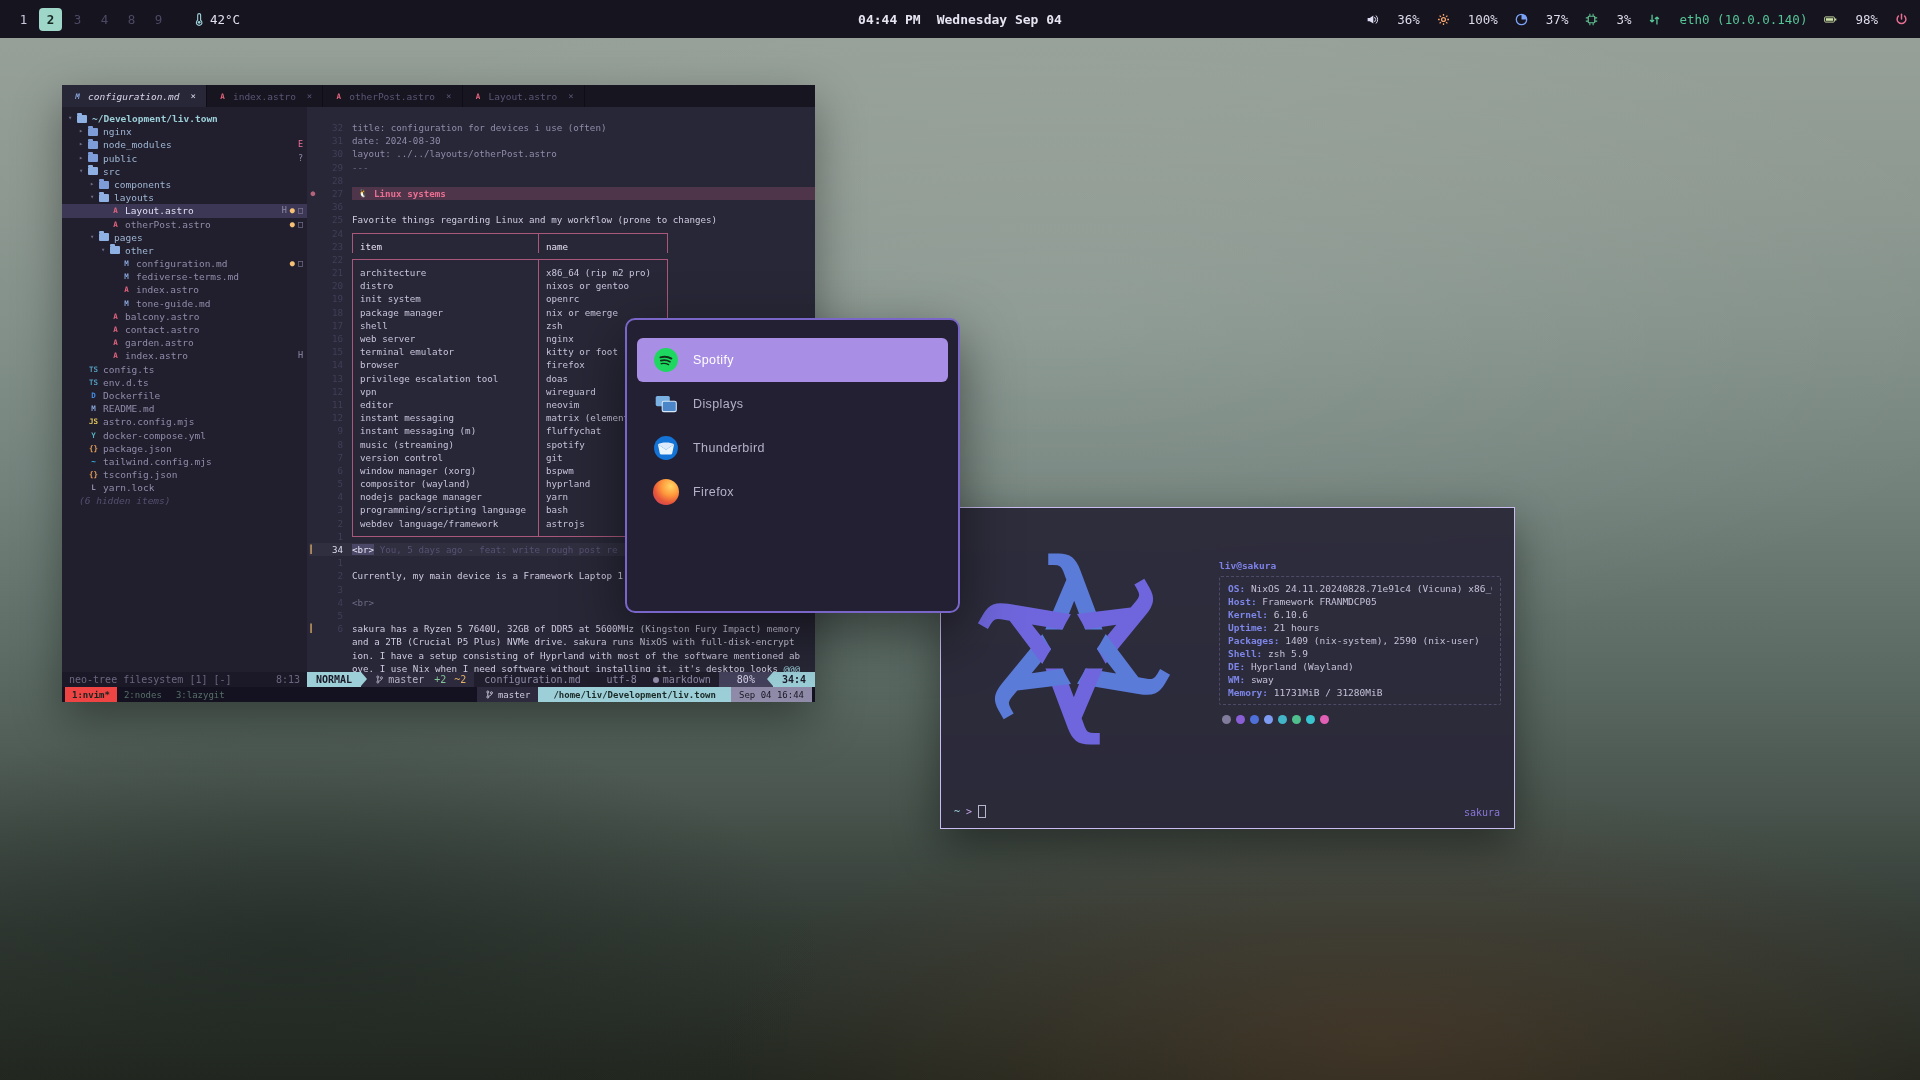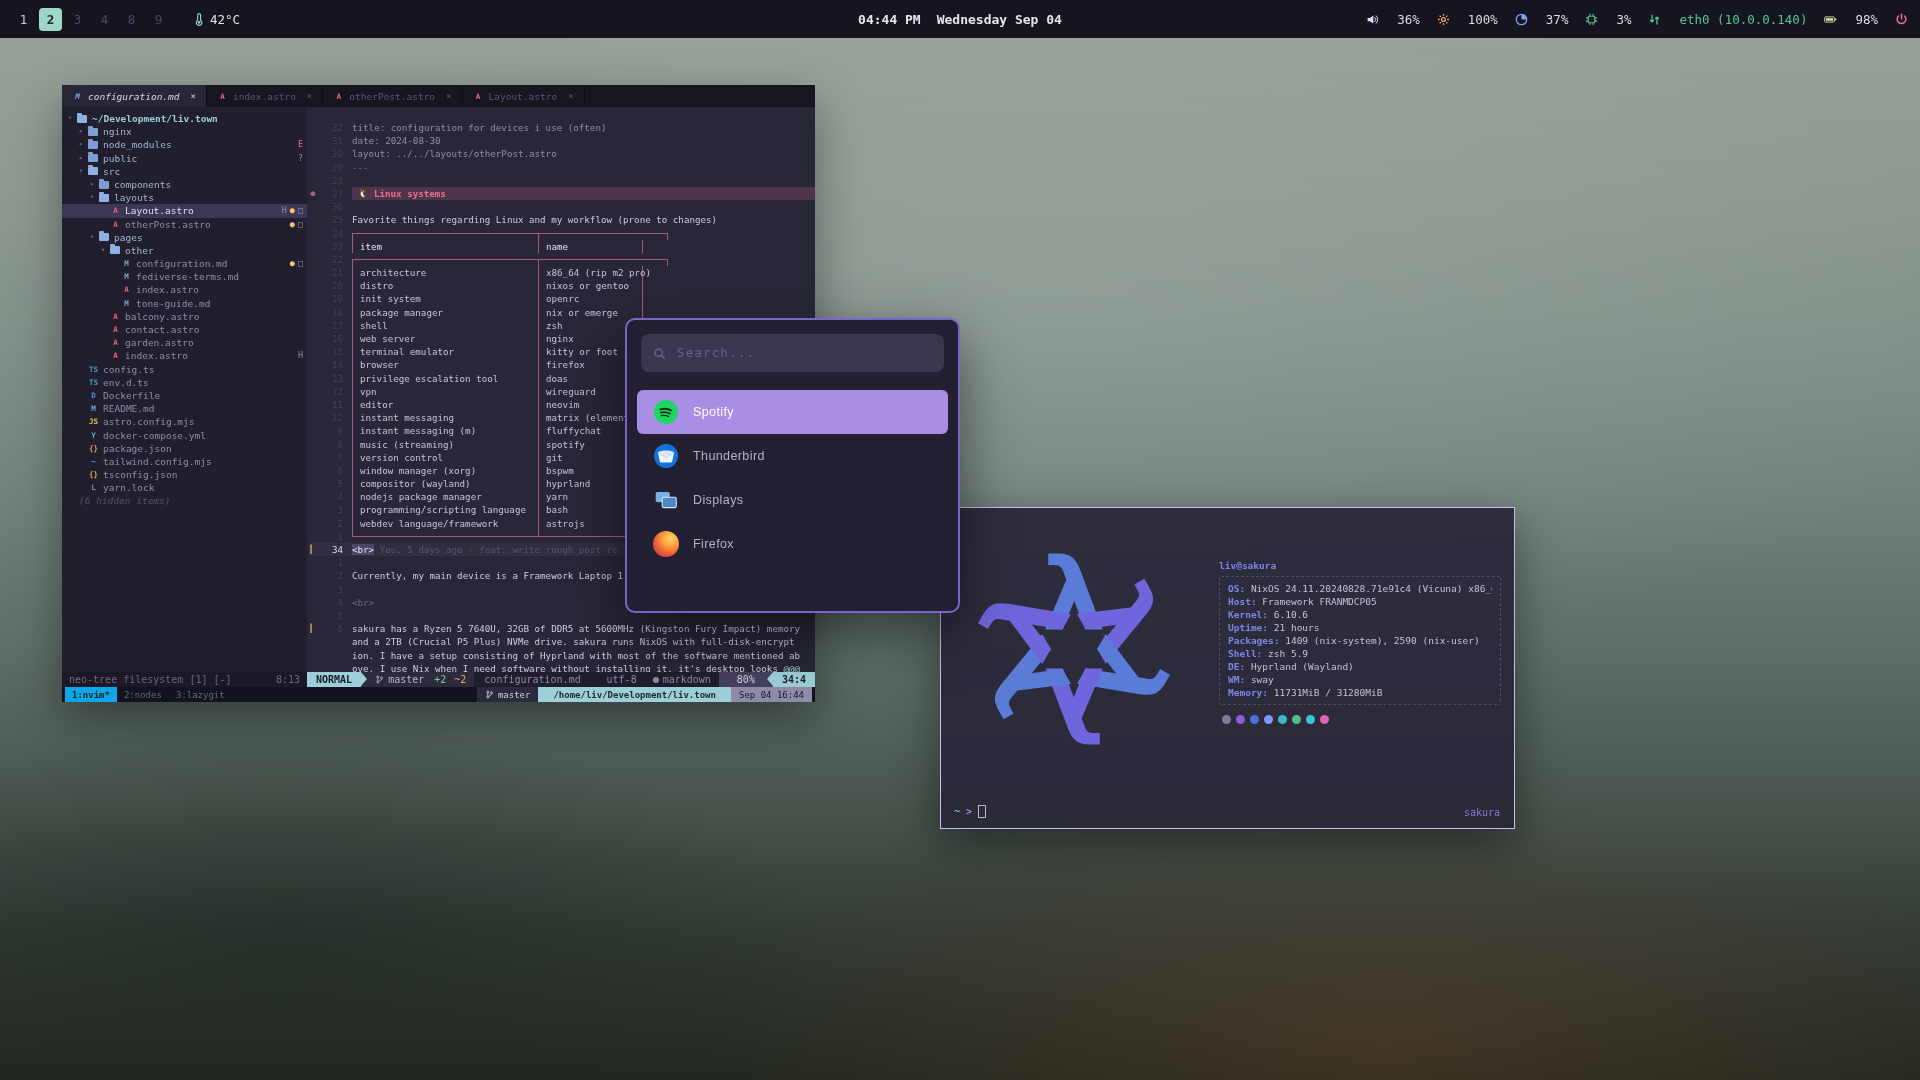--- a/index.html
+++ b/index.html
@@ -64,21 +64,21 @@
   .egut.curnum{color:#dfdcf0;}
   .ebody{flex:1;overflow:hidden;min-width:0;}
   .ebody.tline{display:flex;}
   .seg-fm{color:#908caa;} .seg-fmd{color:#6e6a86;} .seg-body{color:#cfcbe0;}
   .seg-tag{color:#6e6a86;} .seg-blame{color:#565173;} .seg-fill{color:#9ccfd8;}
   .seg-sel{background:#4b4766;color:#e8e4f6;}
   .hbar{display:flex;align-items:center;gap:6px;background:rgba(235,111,146,.20);color:#eb6f92;
     padding:0 6px;width:100%;box-sizing:border-box;font-weight:bold;}
   .hicon{font-size:8px;line-height:10px;color:#eb6f92;}
   .tcell{box-sizing:border-box;padding-left:7px;border-left:1px solid #a9577a;color:#c8c4dc;flex:none;}
-  .tcell.c1{width:186px;} .tcell.c2{width:105px;border-right:1px solid #a9577a;}
+  .tcell.c1{width:186px;} .tcell.c2{width:130px;border-right:1px solid #a9577a;}
   .tcell.th{color:#e6e2f4;}
   .tseg{box-sizing:border-box;flex:none;height:7px;margin-top:6px;}
   .tseg.c1{width:186px;} .tseg.c2{width:130px;}
   .tseg.bt,.tseg.bm{border-top:1px solid #a9577a;border-left:1px solid #a9577a;}
   .tseg.bb{margin-top:0;height:7px;border-bottom:1px solid #a9577a;border-left:1px solid #a9577a;}
   .tseg.c2.bt,.tseg.c2.bm{border-right:1px solid #a9577a;}
   .tseg.c2.bb{border-right:1px solid #a9577a;}
 
   .statusline{height:15px;flex:none;display:flex;align-items:stretch;background:#201e2c;font-size:10px;}
   .sl-tree{width:245px;flex:none;background:#1b1927;color:#6b667f;display:flex;align-items:center;
@@ -94,21 +94,21 @@
   .sl-right{margin-left:auto;display:flex;align-items:stretch;gap:0;color:#8f8ba8;}
   .sl-enc,.sl-ft{display:flex;align-items:center;gap:4px;padding:0 8px;}
   .ft-dot{width:6px;height:6px;border-radius:50%;background:#8f8ba8;display:inline-block;}
   .sl-pct{background:#44415c;color:#d6d2e8;padding:0 18px;display:flex;align-items:center;}
   .sl-pos{background:#9ccfd8;color:#1b1927;font-weight:bold;padding:0 9px;display:flex;align-items:center;position:relative;}
   .sl-pos::before{content:"";position:absolute;left:-6px;top:0;border-top:7.5px solid transparent;
     border-bottom:7.5px solid transparent;border-right:6px solid #9ccfd8;}
 
   .tmuxbar{height:15px;flex:none;background:#141220;display:flex;align-items:stretch;font-size:9px;padding:0 3px;}
   .tw{display:flex;align-items:center;padding:0 7px;color:#567068;}
-  .tw.active{background:#0ea5e9;color:#14241f;font-weight:bold;}
+  .tw.active{background:#ef4444;color:#14241f;font-weight:bold;}
   .tm-right{margin-left:auto;display:flex;align-items:stretch;}
   .tm-branch{display:flex;align-items:center;gap:4px;color:#cfcbe0;padding:0 8px;background:#2c2a3c;}
   .tm-branch svg{width:9px;height:9px;}
   .tm-path{display:flex;align-items:center;background:#9ccfd8;color:#1b2a26;padding:0 15px;font-weight:bold;text-align:center;}
   .tm-date{display:flex;align-items:center;background:#8f8ba8;color:#1b1927;padding:0 8px;}
 
   
   .launcher{position:absolute;left:625px;top:318px;width:335px;height:295px;z-index:40;box-sizing:border-box;
     background:#232034;border:2px solid #7a66c9;border-radius:10px;overflow:hidden;
     box-shadow:0 20px 55px rgba(0,0,0,.5);}
@@ -828,58 +828,49 @@
   </div>
   <div class="prompt">
     <span class="cwd">~</span>
     <span class="caret">&gt;</span>
     <span class="cursorbox"></span>
   </div>
   <div class="hostlabel">sakura</div>
 </div>
 
 <div class="launcher">
-  <div class="search">
-    <span class="sicon">
-      <svg viewBox="0 0 16 16">
-          <circle cx="7" cy="7" r="4.5" fill="none" stroke="currentColor" stroke-width="1.6"></circle>
-          <path d="M10.5 10.5L14 14" stroke="currentColor" stroke-width="1.6" stroke-linecap="round"></path>
-        </svg>
-    </span>
-    <input type="text" placeholder="Search..." style="">
-  </div>
   <div class="apps" id="apps">
       <div class="app selected">
         <span class="appicon">
           <svg viewBox="0 0 24 24">
             <circle cx="12" cy="12" r="11" fill="#1ed760"></circle>
             <path d="M6.8 9.6c3.4-1 7.4-.6 10.2 1.1" stroke="#103018" stroke-width="1.7" fill="none" stroke-linecap="round"></path>
             <path d="M7.2 12.6c2.9-.8 6-.4 8.5 1" stroke="#103018" stroke-width="1.5" fill="none" stroke-linecap="round"></path>
             <path d="M7.6 15.4c2.3-.6 4.7-.3 6.8.8" stroke="#103018" stroke-width="1.3" fill="none" stroke-linecap="round"></path>
           </svg>
         </span>
         <span class="app-label">Spotify</span>
       </div>
       <div class="app">
+        <span class="appicon disp">
+          <svg viewBox="0 0 24 24">
+            <rect x="2.5" y="4.5" width="13" height="9.5" rx="1.5" fill="#7ab0e2"></rect>
+            <rect x="8.5" y="9.5" width="13" height="9.5" rx="1.5" fill="#4a86c8" stroke="#d7e7f7" stroke-width="1"></rect>
+          </svg>
+        </span>
+        <span class="app-label">Displays</span>
+      </div>
+      <div class="app">
         <span class="appicon">
           <svg viewBox="0 0 24 24">
             <circle cx="12" cy="12" r="11" fill="#1373d6"></circle>
             <path d="M4.5 8.5l7.5 5 7.5-5-1.8 8.5a1.5 1.5 0 0 1-1.5 1H7.8a1.5 1.5 0 0 1-1.5-1z" fill="#ffffff" opacity=".92"></path>
             <path d="M4.5 8.5C8 6.5 16 6.5 19.5 8.5l-7.5 5z" fill="#dceafc"></path>
           </svg>
         </span>
         <span class="app-label">Thunderbird</span>
       </div>
       <div class="app">
-        <span class="appicon disp">
-          <svg viewBox="0 0 24 24">
-            <rect x="2.5" y="4.5" width="13" height="9.5" rx="1.5" fill="#7ab0e2"></rect>
-            <rect x="8.5" y="9.5" width="13" height="9.5" rx="1.5" fill="#4a86c8" stroke="#d7e7f7" stroke-width="1"></rect>
-          </svg>
-        </span>
-        <span class="app-label">Displays</span>
-      </div>
-      <div class="app">
         <span class="appicon ff"></span>
         <span class="app-label">Firefox</span>
       </div>
     </div>
 </div>
 
 </body></html>

